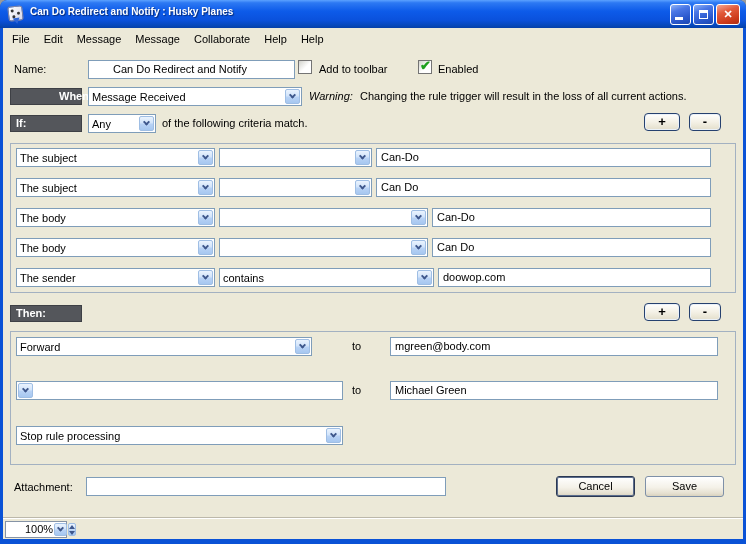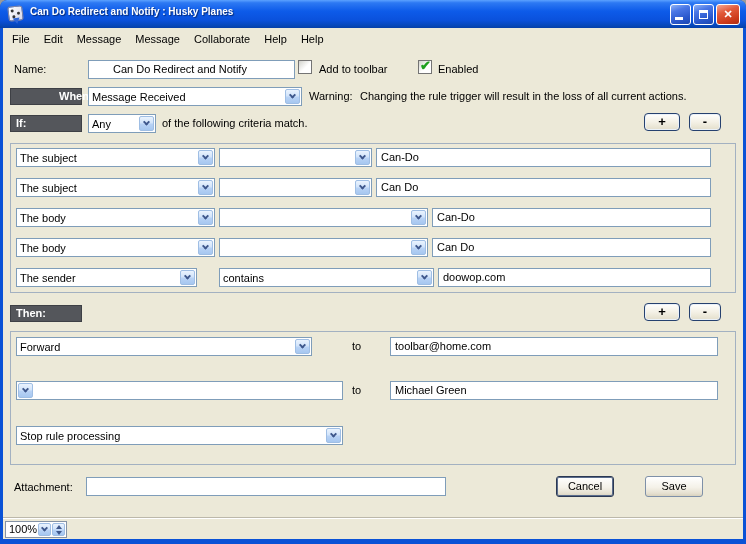--- a/index.html
+++ b/index.html
@@ -60,27 +60,27 @@
   .tfield{position:absolute;height:19px;background:#fff;border:1px solid #7F9DB9;
     line-height:17px;padding-left:4px;white-space:nowrap;overflow:hidden;}
   .gbox{position:absolute;border:1px solid #A3B1C1;}
   .pm-btn{position:absolute;height:18px;border:1px solid #26416F;border-radius:4px;
     background:linear-gradient(180deg,#FFFFFF 0%,#F4F1E6 50%,#E3DECB 100%);
     box-shadow:inset 0 0 0 1px #EAF1F9;
     font-weight:bold;font-size:13px;line-height:15px;text-align:center;}
   .checkbox{position:absolute;width:14px;height:14px;border:1px solid #747474;
     background:linear-gradient(135deg,#D2D2CC 0%,#FFFFFF 55%);}
   .checkbox .check{position:absolute;left:1px;top:-3px;font-size:13px;font-weight:bold;}
-  .btn{position:absolute;width:58px;height:21px;border-radius:3px;text-align:center;line-height:19px;
+  .btn{position:absolute;width:79px;height:21px;border-radius:3px;text-align:center;line-height:19px;
     background:linear-gradient(180deg,#FFFFFF 0%,#F4F1E8 55%,#E6E1D1 85%,#D9D2BE 100%);}
   .btn.default{border:1px solid #2B3852;box-shadow:0 0 0 1px #5A6C8C inset;}
   .btn.normal{border:1px solid #7E90A8;}
   .zoomctl{position:absolute;left:5px;top:521px;width:62px;height:17px;background:#fff;
     border:1px solid #8593A6;display:flex;align-items:stretch;}
-  .zoomctl .ztxt{flex:1;padding-left:3px;line-height:15px;}
+  .zoomctl .ztxt{flex:1;padding-left:19px;line-height:15px;}
   .zoomctl .drop-btn{width:13px;margin:1px 0 1px 1px;}
   .spinner{width:13px;margin:1px;border:1px solid #9FBEE4;border-radius:2px;
     background:linear-gradient(180deg,#EAF3FE 0%,#D2E4FA 45%,#B8D2F5 55%,#A6C7F0 100%);
     display:flex;flex-direction:column;align-items:center;justify-content:center;gap:2px;}
   .tri-up{width:0;height:0;border-left:3px solid transparent;border-right:3px solid transparent;
     border-bottom:4px solid #3E578C;}
   .tri-down{width:0;height:0;border-left:3px solid transparent;border-right:3px solid transparent;
     border-top:4px solid #3E578C;}
 </style>
 </head>
@@ -129,21 +129,21 @@
   </span>
   <span class="lbl" style="left:438px;top:63px;">Enabled</span>
 
   <span class="dark-label" style="left:10px;top:88px;padding-left:48px;">When:</span>
   <div class="combo" style="left:88px;top:87px;width:214px;">
     <span class="txt">Message Received</span>
     <span class="drop-btn">
         <span class="chev"></span>
       </span>
   </div>
-  <span class="lbl" style="left:309px;top:90px;">Warning:</span>
+  <span class="lbl" style="left:309px;top:90px;font-style:italic;">Warning:</span>
   <span class="lbl" style="left:360px;top:90px;">Changing the rule trigger will result in the loss of all current actions.</span>
 
   <span class="dark-label" style="left:10px;top:115px;">If:</span>
   <div class="combo" style="left:88px;top:114px;width:68px;">
     <span class="txt">Any</span>
     <span class="drop-btn">
         <span class="chev"></span>
       </span>
   </div>
   <span class="lbl" style="left:162px;top:117px;">of the following criteria match.</span>
@@ -201,21 +201,21 @@
       </span>
   </div>
   <div class="combo" style="left:219px;top:238px;width:209px;">
     <span class="txt"></span>
     <span class="drop-btn">
         <span class="chev"></span>
       </span>
   </div>
   <div class="tfield" style="left:432px;top:238px;width:279px;">Can Do</div>
 
-  <div class="combo" style="left:16px;top:268px;width:181px;gap:31px;">
+  <div class="combo" style="left:16px;top:268px;width:199px;gap:31px;">
     <span class="txt">The sender</span>
     <span class="drop-btn">
         <span class="chev"></span>
       </span>
   </div>
   <div class="combo" style="left:219px;top:268px;width:215px;">
     <span class="txt">contains</span>
     <span class="drop-btn">
         <span class="chev"></span>
       </span>
@@ -228,21 +228,21 @@
 
   <div class="gbox" style="left:10px;top:331px;width:726px;height:134px;"></div>
 
   <div class="combo" style="left:16px;top:337px;width:296px;">
     <span class="txt">Forward</span>
     <span class="drop-btn">
         <span class="chev"></span>
       </span>
   </div>
   <span class="lbl" style="left:352px;top:340px;">to</span>
-  <div class="tfield" style="left:390px;top:337px;width:328px;">toolbar@home.com</div>
+  <div class="tfield" style="left:390px;top:337px;width:328px;">mgreen@body.com</div>
 
   <div class="combo" style="left:16px;top:381px;width:327px;">
     <span class="drop-btn">
         <span class="chev"></span>
       </span>
   </div>
   <span class="lbl" style="left:352px;top:384px;">to</span>
   <div class="tfield" style="left:390px;top:381px;width:328px;">Michael Green</div>
 
   <div class="combo" style="left:16px;top:426px;width:327px;">

